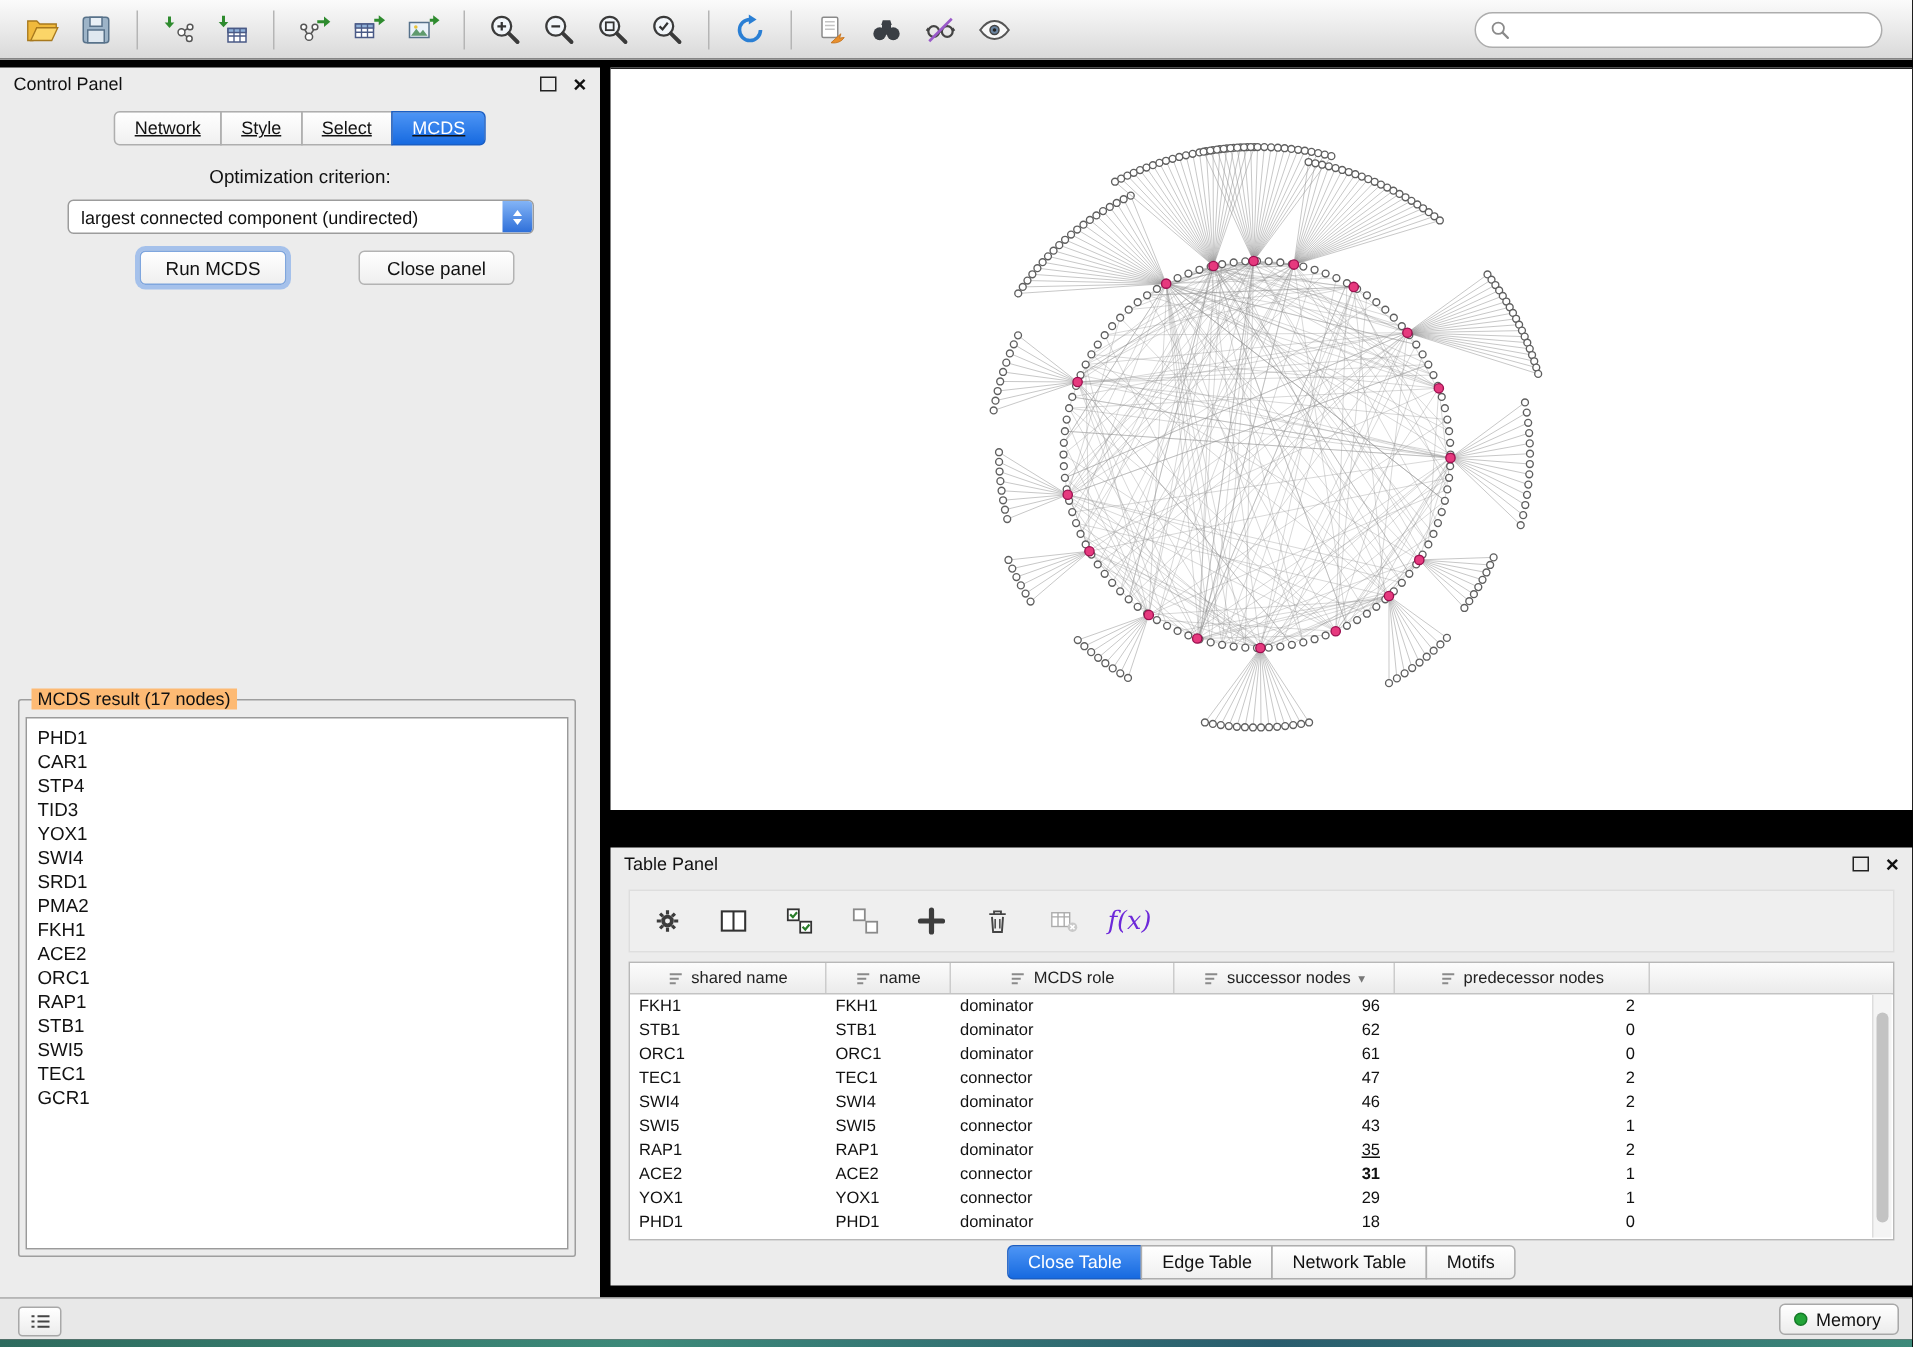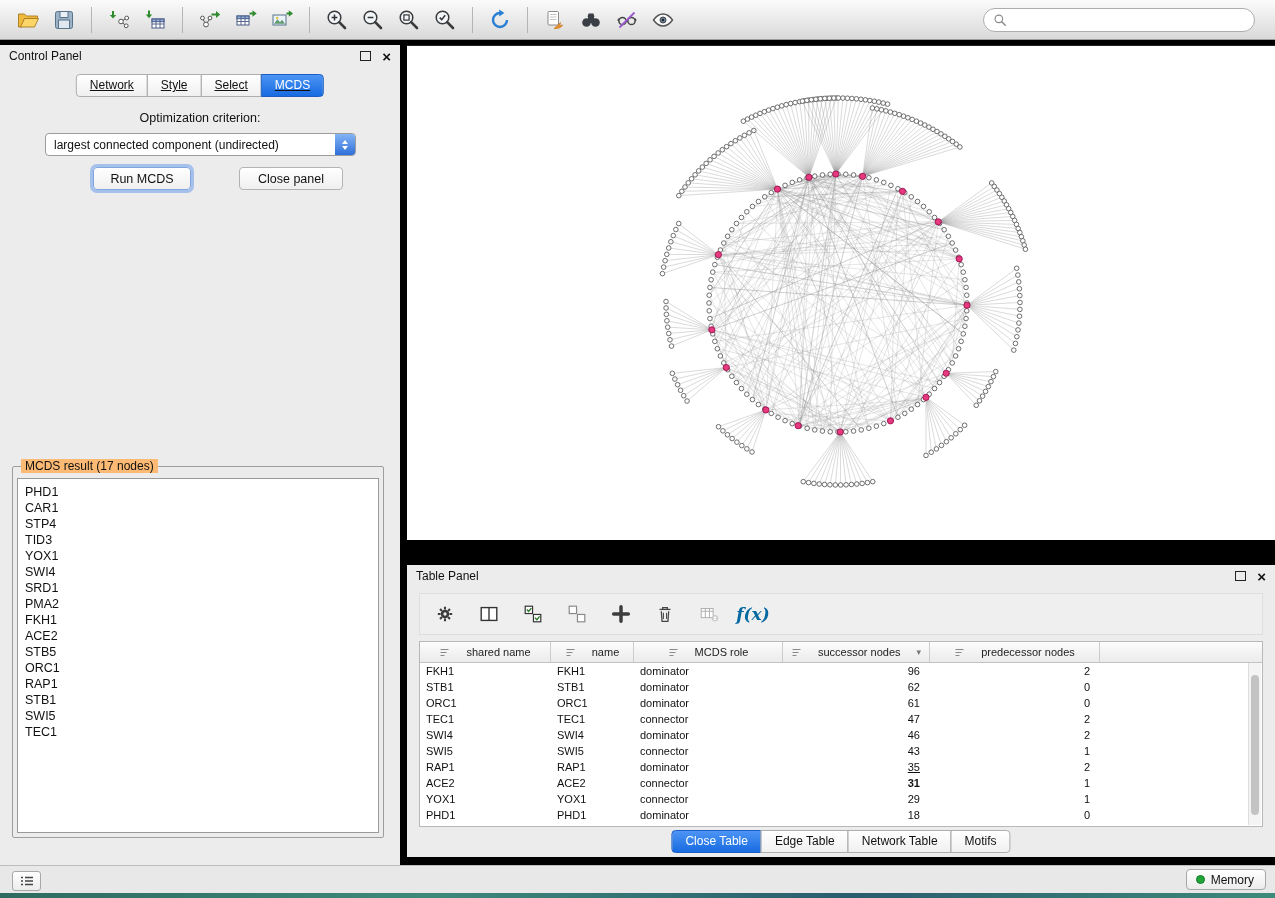--- a/index.html
+++ b/index.html
@@ -63,25 +63,25 @@
   .tl.green{background:#29c840;border:1px solid #1f9e33;}
   .ntext{position:absolute;left:0;right:0;text-align:center;font-size:12px;color:#111;}
   .netcanvas{position:relative;width:868px;height:494px;background:#fff;border-top:1px solid #222;}
   .netcanvas svg{display:block;}
 
   
   .tpanel{position:absolute;left:407px;top:565px;width:868px;height:292px;background:#ececec;}
   .ttoolbar{position:absolute;left:12px;right:12px;top:28px;height:42px;display:flex;align-items:center;
             gap:18px;padding-left:12px;background:#efefef;border:1px solid #dedede;box-sizing:border-box;}
   .ttbtn{display:flex;align-items:center;justify-content:center;width:26px;height:26px;}
-  .fx{font-family:"DejaVu Serif",serif;font-style:italic;color:#0369a1;font-size:17px;font-weight:bold;}
+  .fx{font-family:"DejaVu Serif",serif;font-style:italic;color:#6d28d9;font-size:17px;}
   .tablewrap{position:absolute;left:12px;right:12px;top:76px;height:186px;background:#fff;
              border:1px solid #b8b8b8;box-sizing:border-box;overflow:hidden;}
   .thr{display:flex;height:20px;border-bottom:1px solid #c3c3c3;background:linear-gradient(#fcfcfc,#ebebeb);}
-  .th{display:flex;align-items:center;justify-content:center;gap:16px;border-right:1px solid #cccccc;
+  .th{display:flex;align-items:center;justify-content:center;gap:5px;border-right:1px solid #cccccc;
       font-size:11px;box-sizing:border-box;color:#222;white-space:nowrap;}
   .sortv{color:#777;font-size:9px;}
   .tr{display:flex;height:16px;}
   .td{box-sizing:border-box;padding:0 10px 0 6px;font-size:11px;line-height:16px;white-space:nowrap;overflow:hidden;}
   .vtrack{position:absolute;right:1px;top:21px;bottom:1px;width:12px;background:#f4f4f4;border-left:1px solid #ddd;}
   .vthumb{position:absolute;left:1.5px;top:12px;width:8px;height:140px;background:#c3c3c3;border-radius:5px;}
   .tabbar2{position:absolute;left:50%;bottom:4px;transform:translateX(-50%);display:flex;}
 
   
   .statusbar{position:absolute;left:0;top:865px;width:1275px;height:28px;background:#e8e8e8;
@@ -306,26 +306,26 @@
           <div class="li">PHD1</div>
           <div class="li">CAR1</div>
           <div class="li">STP4</div>
           <div class="li">TID3</div>
           <div class="li">YOX1</div>
           <div class="li">SWI4</div>
           <div class="li">SRD1</div>
           <div class="li">PMA2</div>
           <div class="li">FKH1</div>
           <div class="li">ACE2</div>
-          <div class="li">STB5</div>
           <div class="li">ORC1</div>
           <div class="li">RAP1</div>
           <div class="li">STB1</div>
           <div class="li">SWI5</div>
           <div class="li">TEC1</div>
+          <div class="li">GCR1</div>
         </div>
     </div>
   </div>
 
   <div class="netwin">
     <div class="netcanvas">
       <svg width="868" height="494" viewBox="0 0 868 494">
           <line x1="370.4381684006201" y1="143.0997605211984" x2="438.7888261674749" y2="128.23535350519205" stroke="#8f8f8f" stroke-width="0.6" opacity="0.38"></line>
           <line x1="370.4381684006201" y1="143.0997605211984" x2="476.74403042848706" y2="136.38290469358148" stroke="#8f8f8f" stroke-width="0.6" opacity="0.38"></line>
           <line x1="370.4381684006201" y1="143.0997605211984" x2="407.74710012200626" y2="130.11303200381846" stroke="#8f8f8f" stroke-width="0.6" opacity="0.38"></line>

